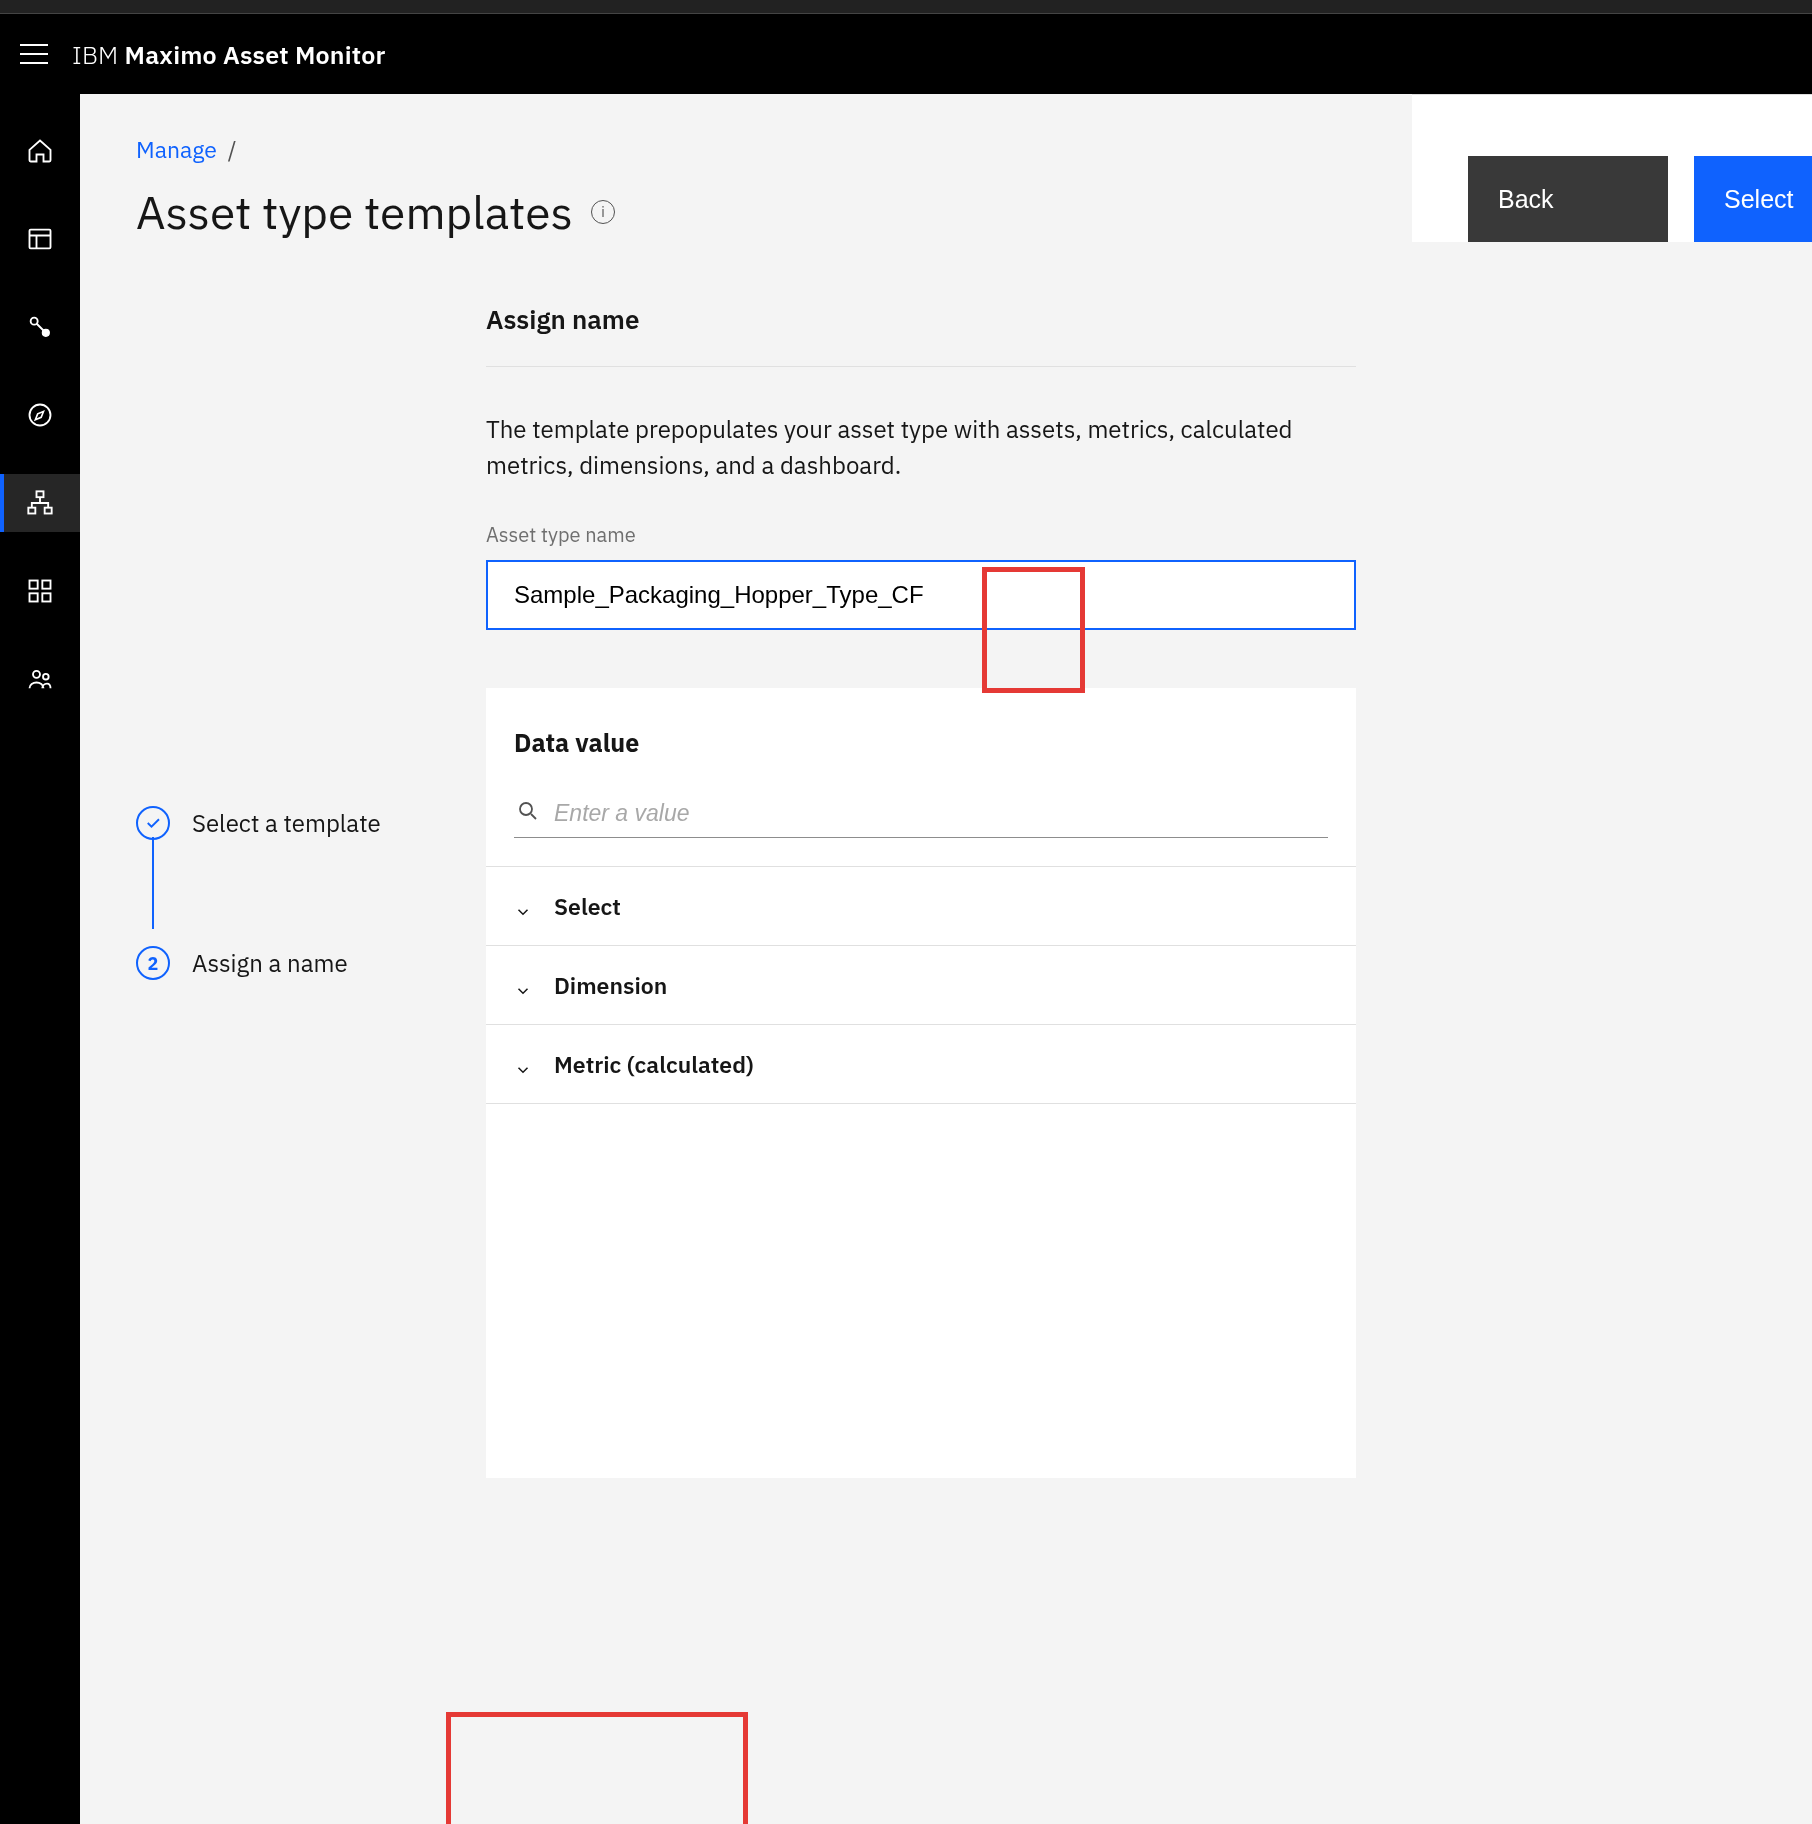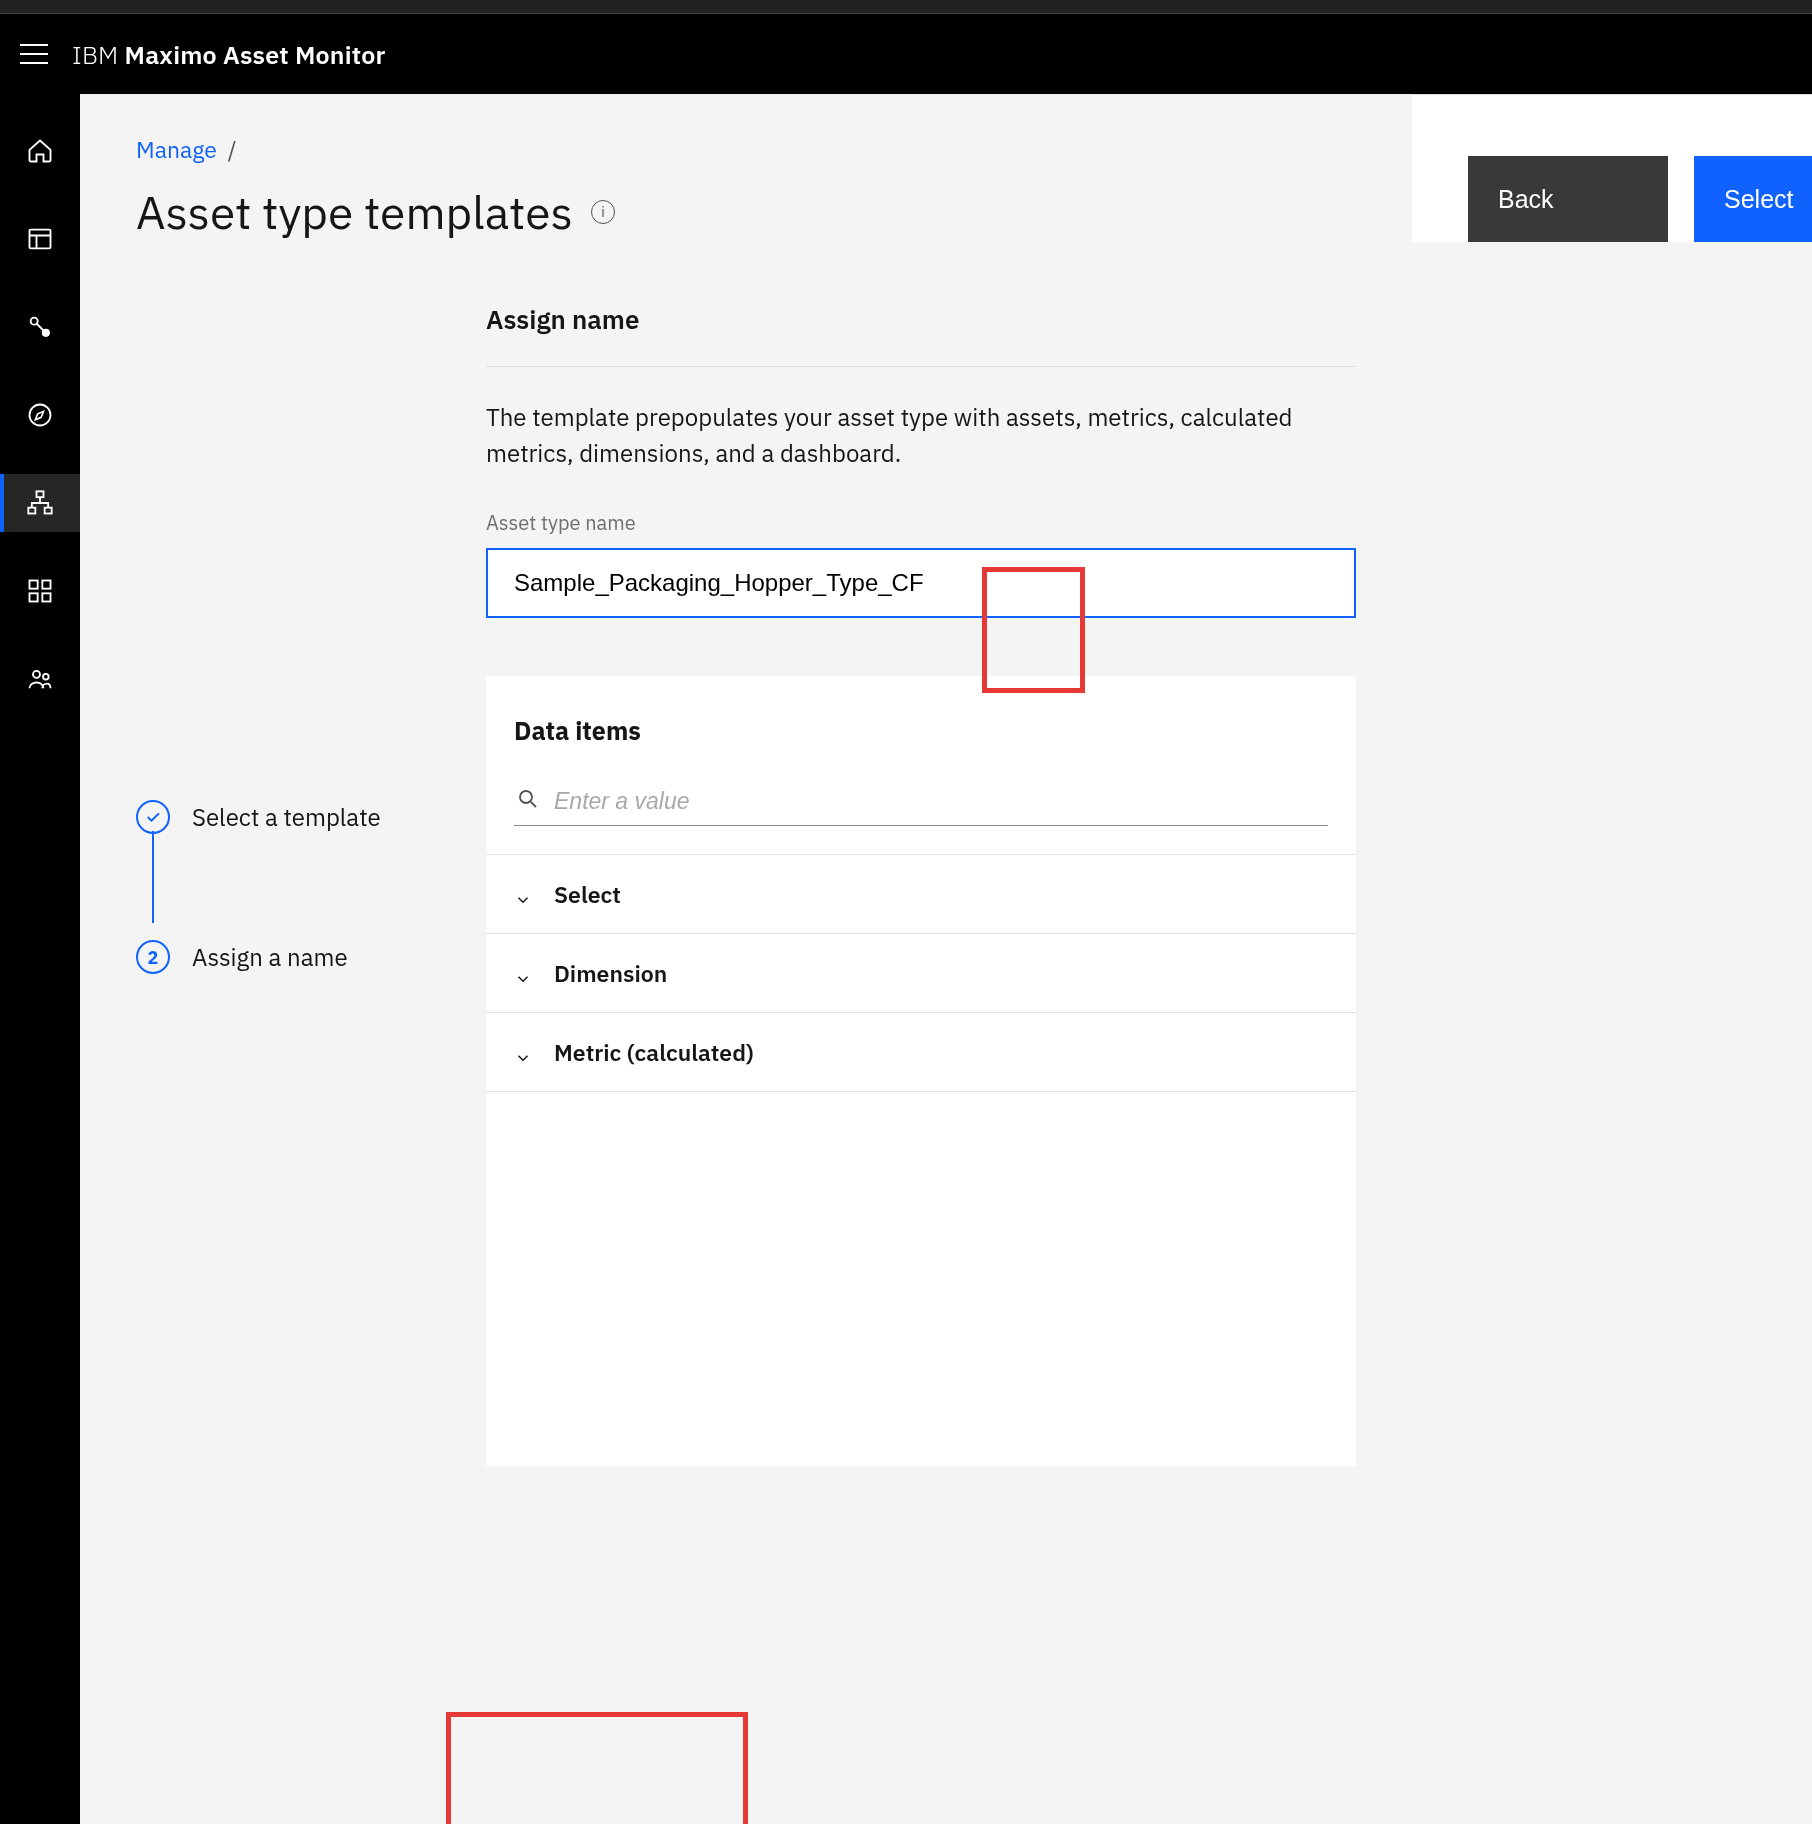--- a/index.html
+++ b/index.html
@@ -54,21 +54,21 @@
     display:flex; align-items:center; justify-content:center;
     color:#0f62fe; font-size:18px; background:#f4f4f4;
   }
   .step-label { font-size:24px; color:#161616; }
   .step-line { position:absolute; left:16px; top:38px; width:2px; height:92px; background:#0f62fe; }
   .step.current .step-circle { font-weight:700; }
 
   .form-area { flex:1; max-width:880px; }
   .section-title { font-size:26px; font-weight:600; }
   .divider { border:none; border-top:1px solid #e0e0e0; margin-top:30px; }
-  .helper { font-size:24px; color:#161616; line-height:1.5; margin-top:32px; max-width: 860px; }
+  .helper { font-size:24px; color:#161616; line-height:1.5; margin-top:44px; max-width: 860px; }
   .field-label { font-size:20px; color:#6f6f6f; margin-top:38px; display:block; }
   .text-input {
     width:870px; height:70px; border:2px solid #0f62fe; background:#fff;
     font-size:24px; padding:0 26px; outline:none; margin-top:12px;
   }
 
   .card {
     background:#fff; width:870px; margin-top:58px; min-height:790px;
   }
   .card-title { font-size:25px; font-weight:700; padding:38px 28px 30px 28px; }
@@ -204,21 +204,21 @@
         </div>
 
         <div class="form-area">
           <div class="section-title">Assign name</div>
           <hr class="divider">
           <p class="helper">The template prepopulates your asset type with assets, metrics, calculated metrics, dimensions, and a dashboard.</p>
           <label class="field-label">Asset type name</label>
           <input class="text-input" type="text" value="Sample_Packaging_Hopper_Type_CF" style="">
 
           <div class="card">
-            <div class="card-title">Data items</div>
+            <div class="card-title">Data value</div>
             <div class="search-row">
               <span>
                 <svg viewBox="0 0 24 24">
                     <circle cx="10" cy="10" r="6" stroke-width="1.8"></circle>
                     <path d="M15 15l5 5" stroke-width="1.8"></path>
                   </svg>
               </span>
               <input type="text" placeholder="Enter a value" style="">
             </div>
             <div class="accordion">

